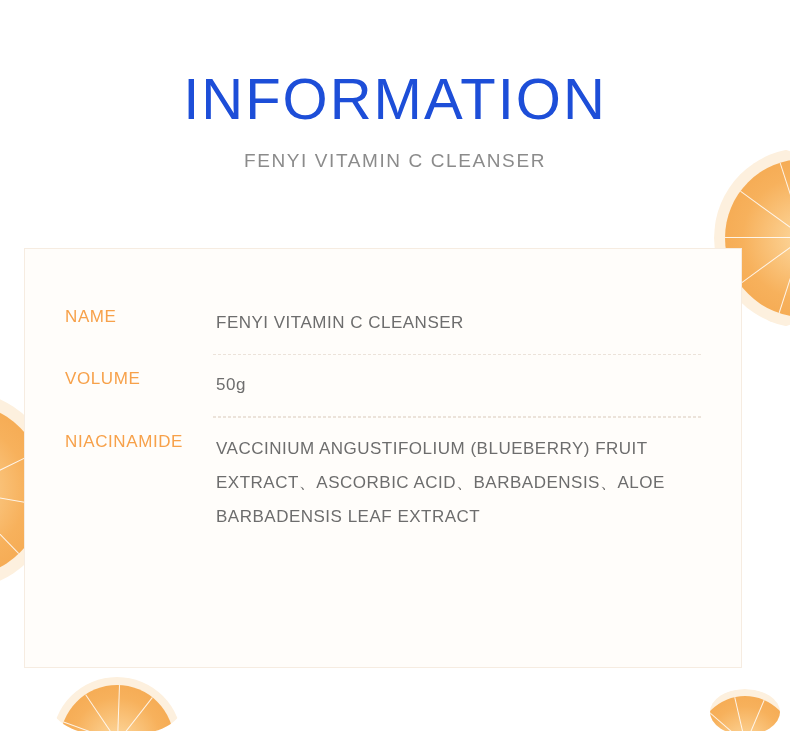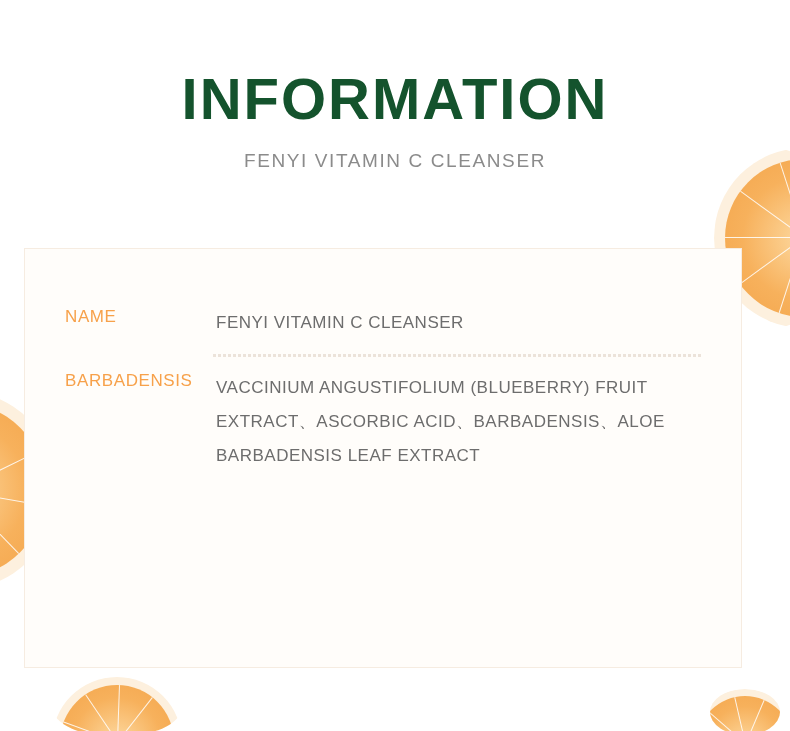--- a/index.html
+++ b/index.html
@@ -81,24 +81,24 @@
     position: absolute; width: 110px; height: 110px; left: -20px; top: 0;
     border-radius: 50%;
   }
 
   
   .header {
     text-align: center;
     padding-top: 70px;
   }
   .title {
-    color: #14532d;
+    color: #1d4ed8;
     font-size: 58px;
     letter-spacing: 2px;
-    font-weight: 700;
+    font-weight: 400;
     line-height: 1;
     margin: 0;
   }
   .subtitle {
     color: #8b8b8b;
     font-size: 19px;
     letter-spacing: 1.6px;
     margin-top: 22px;
   }
 
@@ -224,29 +224,33 @@
     <tbody>
       <tr class="row-pad">
         <td class="spec-label">NAME</td>
         <td class="spec-value">FENYI VITAMIN C CLEANSER</td>
       </tr>
       <tr class="divider">
         <td colspan="2">
             <div class="dline"></div>
           </td>
       </tr>
+      <tr class="row-pad">
+        <td class="spec-label">VOLUME</td>
+        <td class="spec-value">50g</td>
+      </tr>
       <tr class="divider">
         <td colspan="2">
             <div class="dline"></div>
           </td>
       </tr>
       <tr class="divider">
         <td colspan="2">
             <div class="dline"></div>
           </td>
       </tr>
       <tr class="row-pad">
-        <td class="spec-label">BARBADENSIS</td>
+        <td class="spec-label">NIACINAMIDE</td>
         <td class="spec-value ing-value">VACCINIUM ANGUSTIFOLIUM (BLUEBERRY) FRUIT EXTRACT、ASCORBIC ACID、BARBADENSIS、ALOE BARBADENSIS LEAF EXTRACT</td>
       </tr>
     </tbody>
   </table>
 </div>
 
 </body></html>

